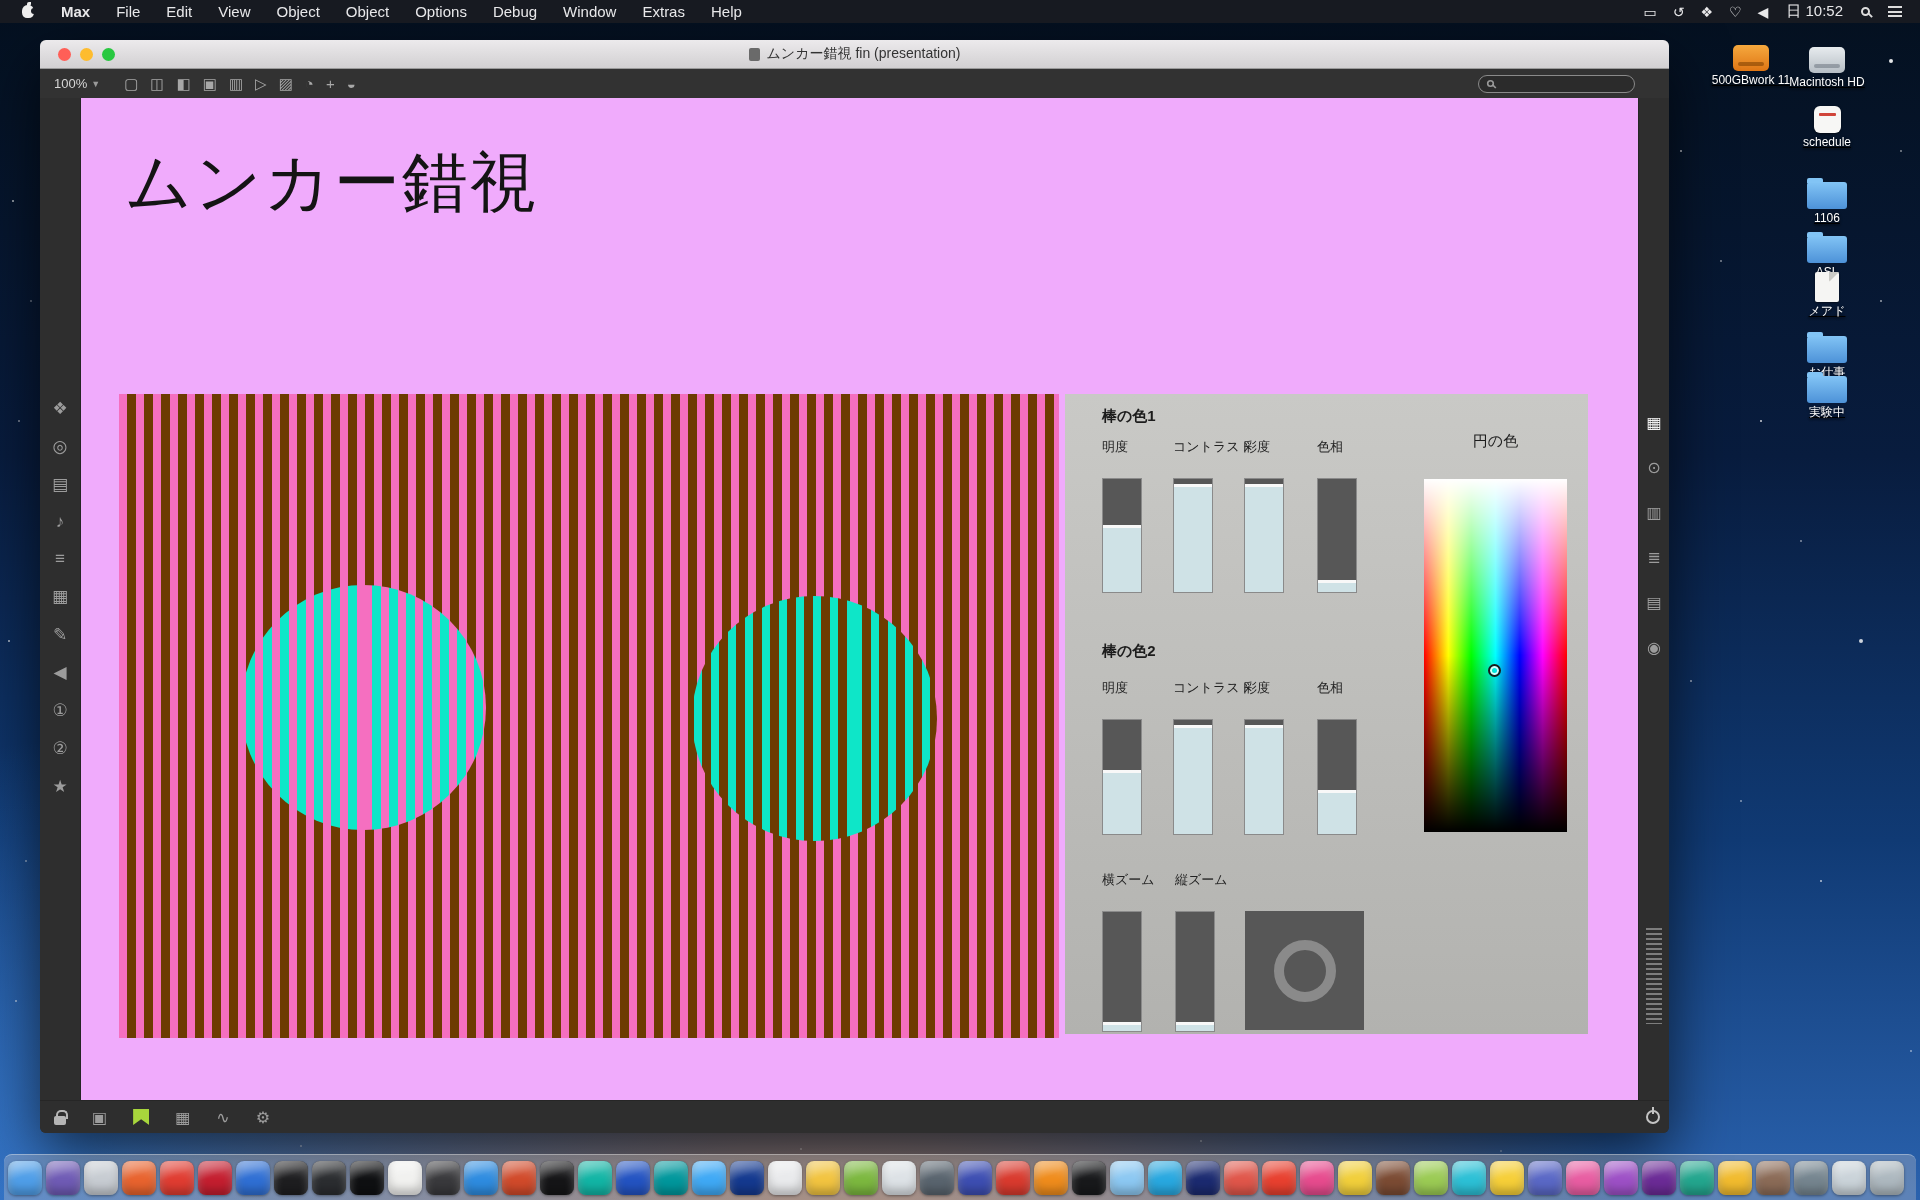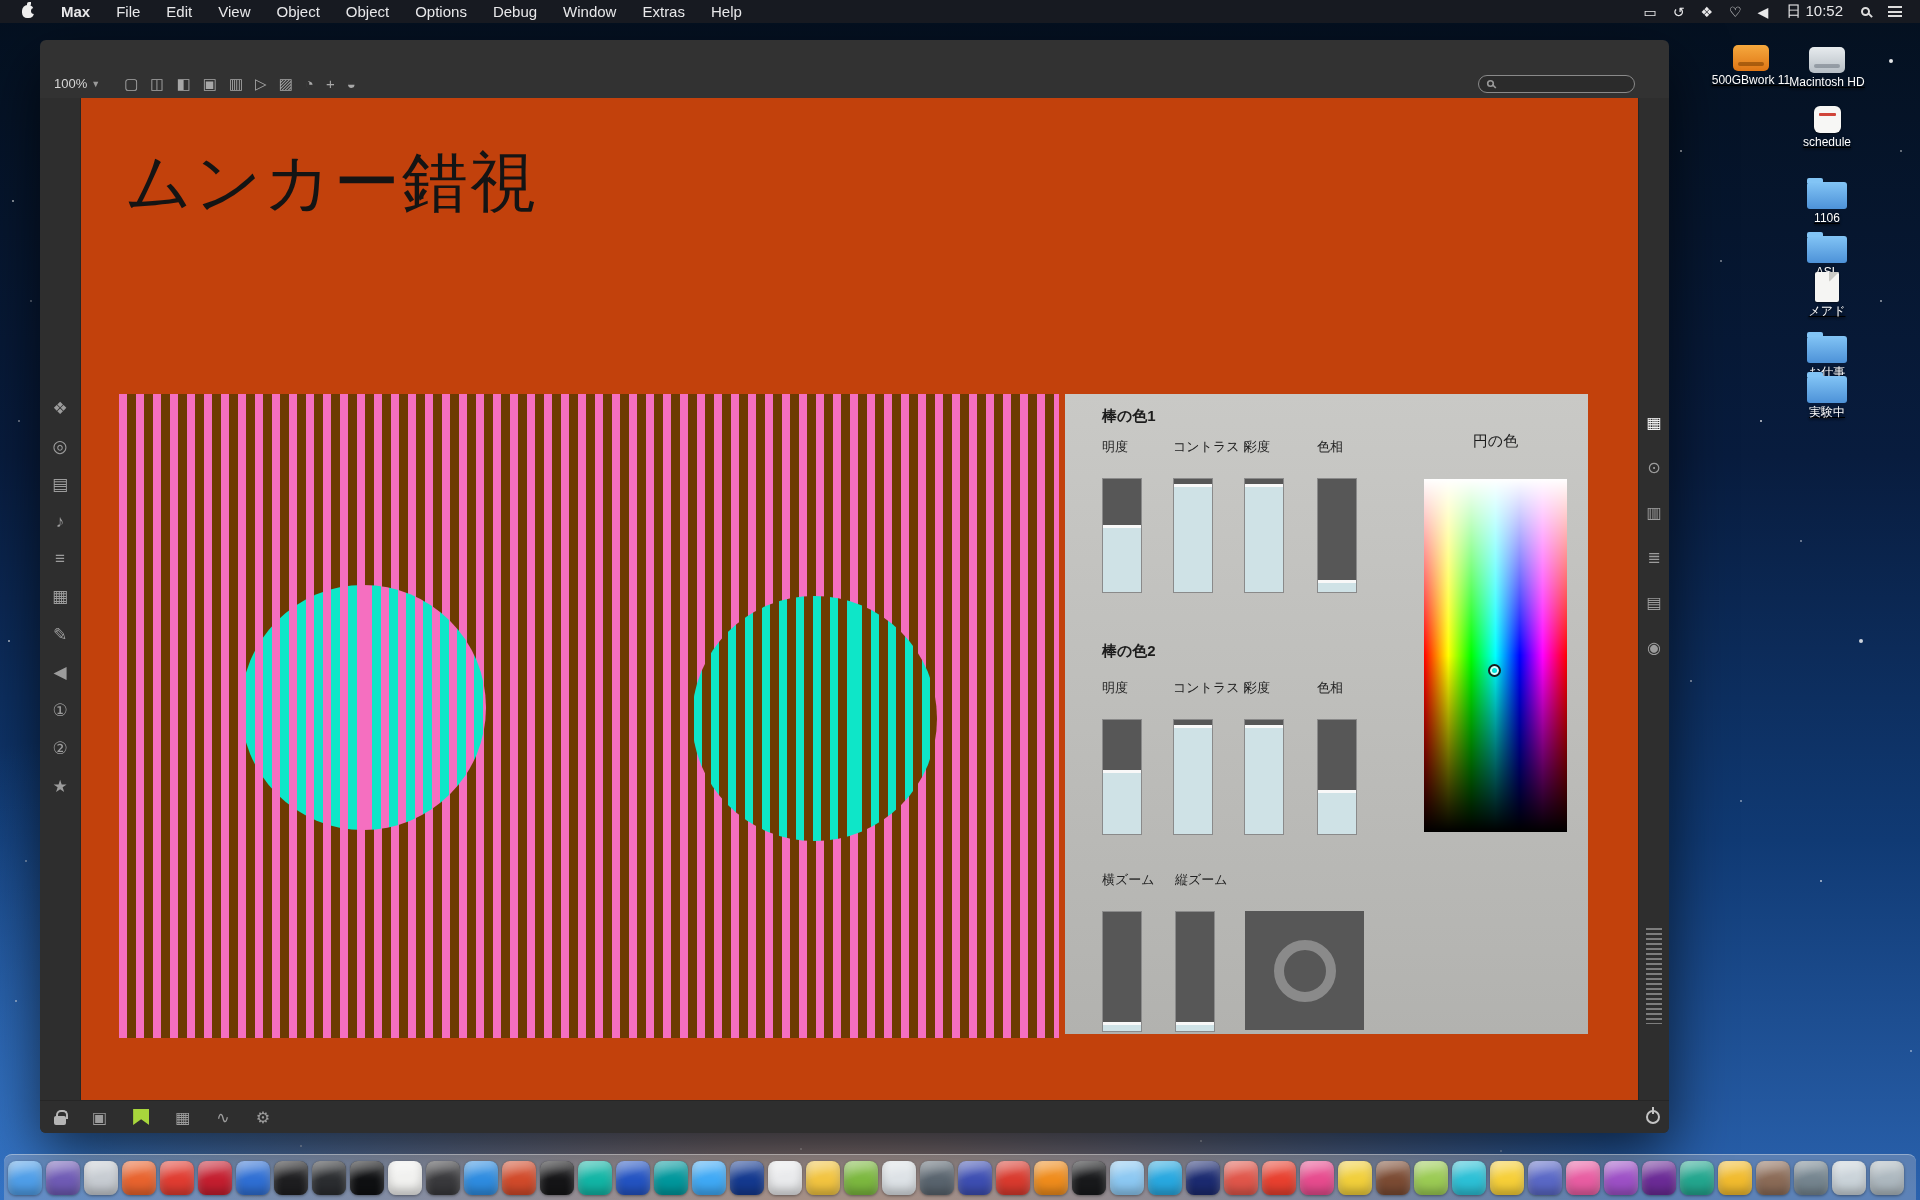--- a/index.html
+++ b/index.html
@@ -98,21 +98,21 @@
     display:flex; align-items:center; gap:26px; padding-left:14px; color:#9c9c9c; font-size:16px;
     border-top:1px solid #262626; }
   .lock-shape { width:12px; height:9px; background:#b5b5b5; border-radius:2px; position:relative; margin-top:6px; }
   .lock-shape::before { content:""; position:absolute; left:2px; top:-6px; width:8px; height:7px;
     border:2px solid #b5b5b5; border-bottom:none; border-radius:5px 5px 0 0; }
   .flag-shape { width:16px; height:16px; background:#a8d63c; clip-path:polygon(0 0,100% 0,100% 100%,50% 64%,0 100%); }
   .power-shape { position:absolute; right:9px; bottom:9px; width:14px; height:14px; border:2px solid #c4c4c4; border-radius:50%; }
   .power-shape::after { content:""; position:absolute; left:50%; top:-5px; width:2px; height:7px; background:#c4c4c4; transform:translateX(-50%); }
 
   
-  .canvas { position:absolute; left:41px; top:58px; width:1557px; height:1002px; background:#c2410c; overflow:hidden;padding-left:8px; }
+  .canvas { position:absolute; left:41px; top:58px; width:1557px; height:1002px; background:#f0abfc; overflow:hidden;padding-left:8px; }
   .slide-title { position:absolute; left:44px; top:40px; font-size:66px; color:#141414; letter-spacing:2px; }
   .slide-subtitle { position:absolute; left:46px; top:188px; font-size:28px; line-height:37px; color:#161616; }
 
   .illusion { position:absolute; left:38px; top:296px; width:940px; height:644px;
     background:repeating-linear-gradient(90deg, var(--pink) 0 8.5px, var(--brown) 8.5px 17px); }
   .mcircle { position:absolute; border-radius:50%; }
   .mcircle.left { left:122px; top:191px; width:245px; height:245px;
     background:repeating-linear-gradient(90deg, var(--pink) 0 8.5px, var(--cyan) 8.5px 17px);
     background-position-x:-122px; }
   .mcircle.right { left:573px; top:202px; width:245px; height:245px;
@@ -212,20 +212,31 @@
         <div class="dlabel">お仕事</div>
       </div>
       <div class="desk-icon" style="left: 1781px; top: 370px;">
         <div class="icn folder"></div>
         <div class="dlabel">実験中</div>
       </div>
     </div>
 
 
   <div class="window">
+    <div class="titlebar">
+      <span class="traffic">
+        <span class="tl red"></span>
+        <span class="tl yellow"></span>
+        <span class="tl green"></span>
+      </span>
+      <span class="wtitle">
+        <span class="doc-shape"></span>
+        <span>ムンカー錯視 fin (presentation)</span>
+      </span>
+    </div>
 
     <div class="wtoolbar">
       <span class="zoomctl">
         <span>100%</span>
           <span class="caret">▼</span>
       </span>
       <span class="ticons" id="toolbar-icons">
           <span>▢</span>
           <span>◫</span>
           <span>◧</span>

